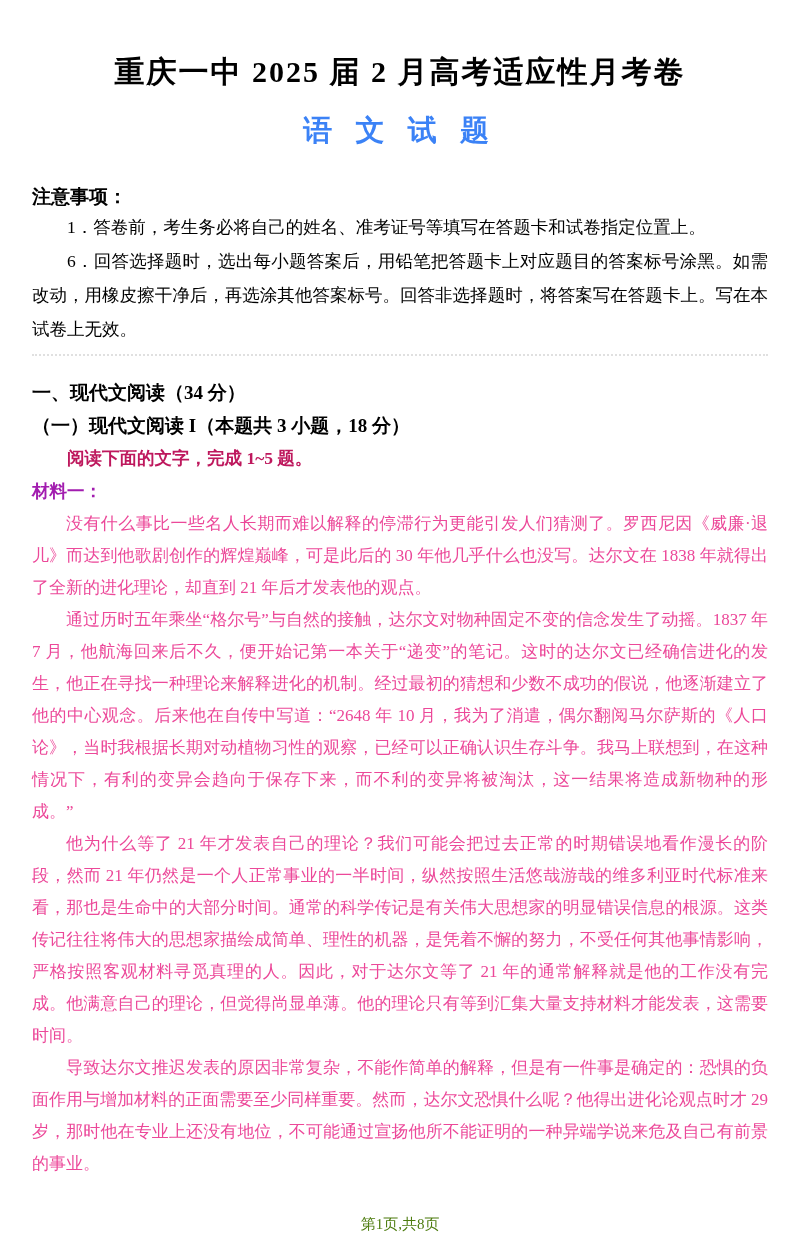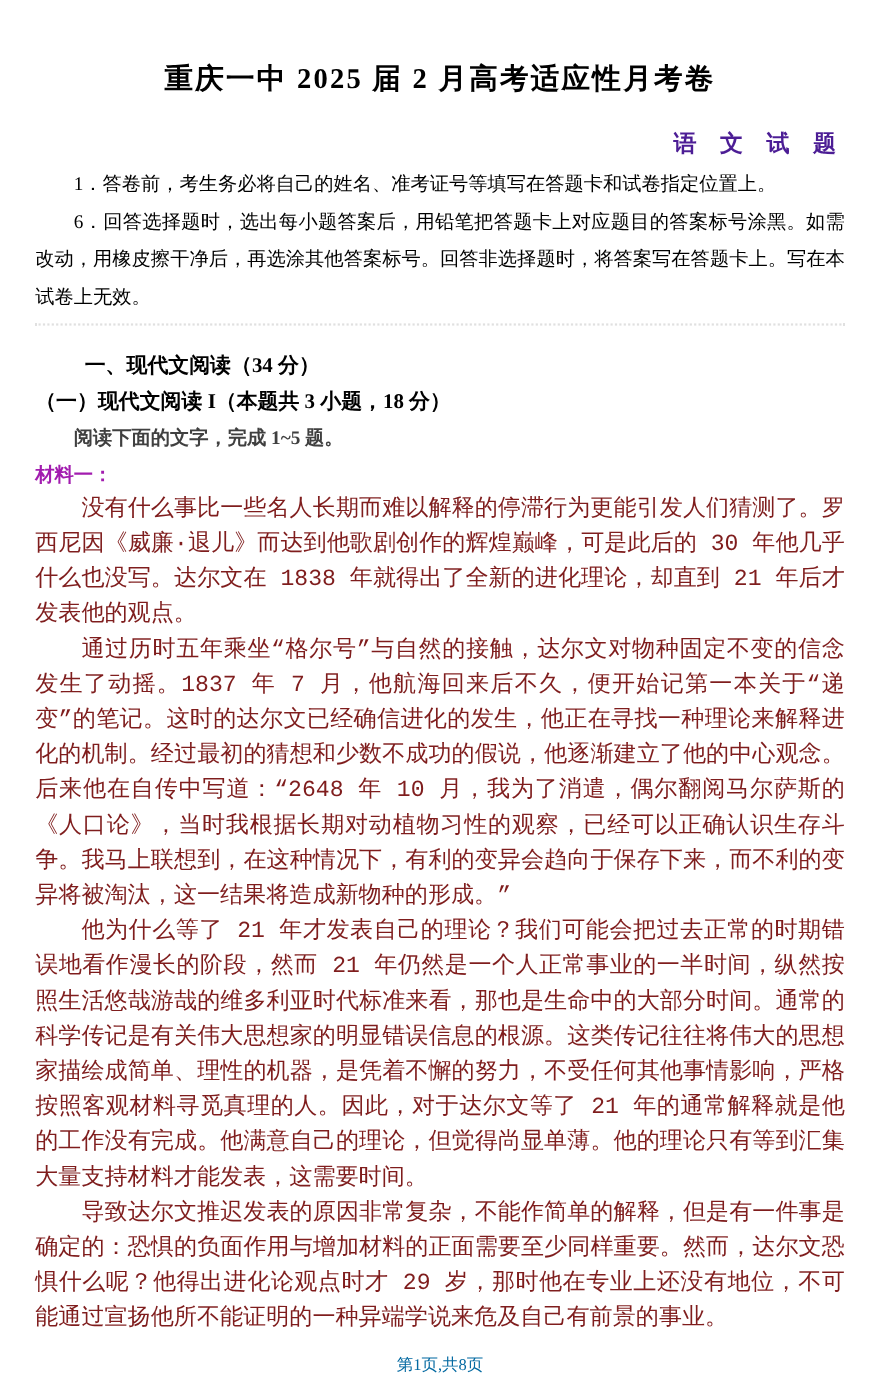--- a/index.html
+++ b/index.html
@@ -12,34 +12,34 @@
     color: #141414;
     font-family: "Liberation Serif", serif;
     box-sizing: border-box;
     padding: 0 32px;
     overflow: hidden;
   }
   .title {
     margin-top: 0;
     padding-top: 52px;
     text-align: center;
-    font-size: 26px;
+    font-size: 30px;
     line-height: 40px;
     font-weight: bold;
     letter-spacing: 2px;
     color: #000;
   }
   .subtitle {
     margin-top: 18px;
-    text-align: right;
-    font-size: 21px;
+    text-align: center;
+    font-size: 29px;
     line-height: 40px;
     font-weight: bold;
     letter-spacing: 8px;
-    color: #4c1d95;
+    color: #3b82f6;
   }
   .notice-heading {
     margin-top: 34px;
     font-size: 19px;
     line-height: 26px;
     font-weight: bold;
     color: #000;
   }
   .notice-item {
     font-size: 17.5px;
@@ -54,62 +54,62 @@
     border-top: 2px dotted #c8c8c8;
     opacity: 0.55;
     height: 0;
   }
   .sec-heading {
     font-size: 19px;
     line-height: 33px;
     font-weight: bold;
     color: #000;
   }
-  .sec-heading.first { margin-top: 20px; margin-left: 45px; }
+  .sec-heading.first { margin-top: 20px; }
   .sec-instruction {
     font-size: 17.5px;
     line-height: 33px;
     font-weight: bold;
     text-indent: 2em;
-    color: #404040;
+    color: #be185d;
   }
   .material-label {
     font-size: 17.5px;
     line-height: 33px;
     font-weight: bold;
     color: #a21caf;
   }
   .body-para {
     margin: 0;
-    font-size: 21px;
+    font-size: 17px;
     line-height: 32px;
     text-align: justify;
     text-indent: 2em;
-    color: #7f1d1d;
-    font-family: Liberation Mono, monospace;
+    color: #ec4899;
   }
   .footer {
     position: absolute;
     left: 0;
     right: 0;
-    bottom: 2px;
+    bottom: 18px;
     text-align: center;
     font-size: 15px;
-    color: #0369a1;
+    color: #4d7c0f;
   }
 </style>
 </head>
 <body>
 
 <div class="page">
 
   <div class="title">重庆一中 2025 届 2 月高考适应性月考卷</div>
 
   <div class="subtitle">语 文 试 题</div>
 
+  <div class="notice-heading">注意事项：</div>
 
   <div class="notice-item">1．答卷前，考生务必将自己的姓名、准考证号等填写在答题卡和试卷指定位置上。</div>
 
   <div class="notice-item">6．回答选择题时，选出每小题答案后，用铅笔把答题卡上对应题目的答案标号涂黑。如需改动，用橡皮擦干净后，再选涂其他答案标号。回答非选择题时，将答案写在答题卡上。写在本试卷上无效。</div>
 
   <div class="artifact-line"></div>
 
   <div class="sec-heading first">一、现代文阅读（34 分）</div>
 
   <div class="sec-heading">（一）现代文阅读 I（本题共 3 小题，18 分）</div>

